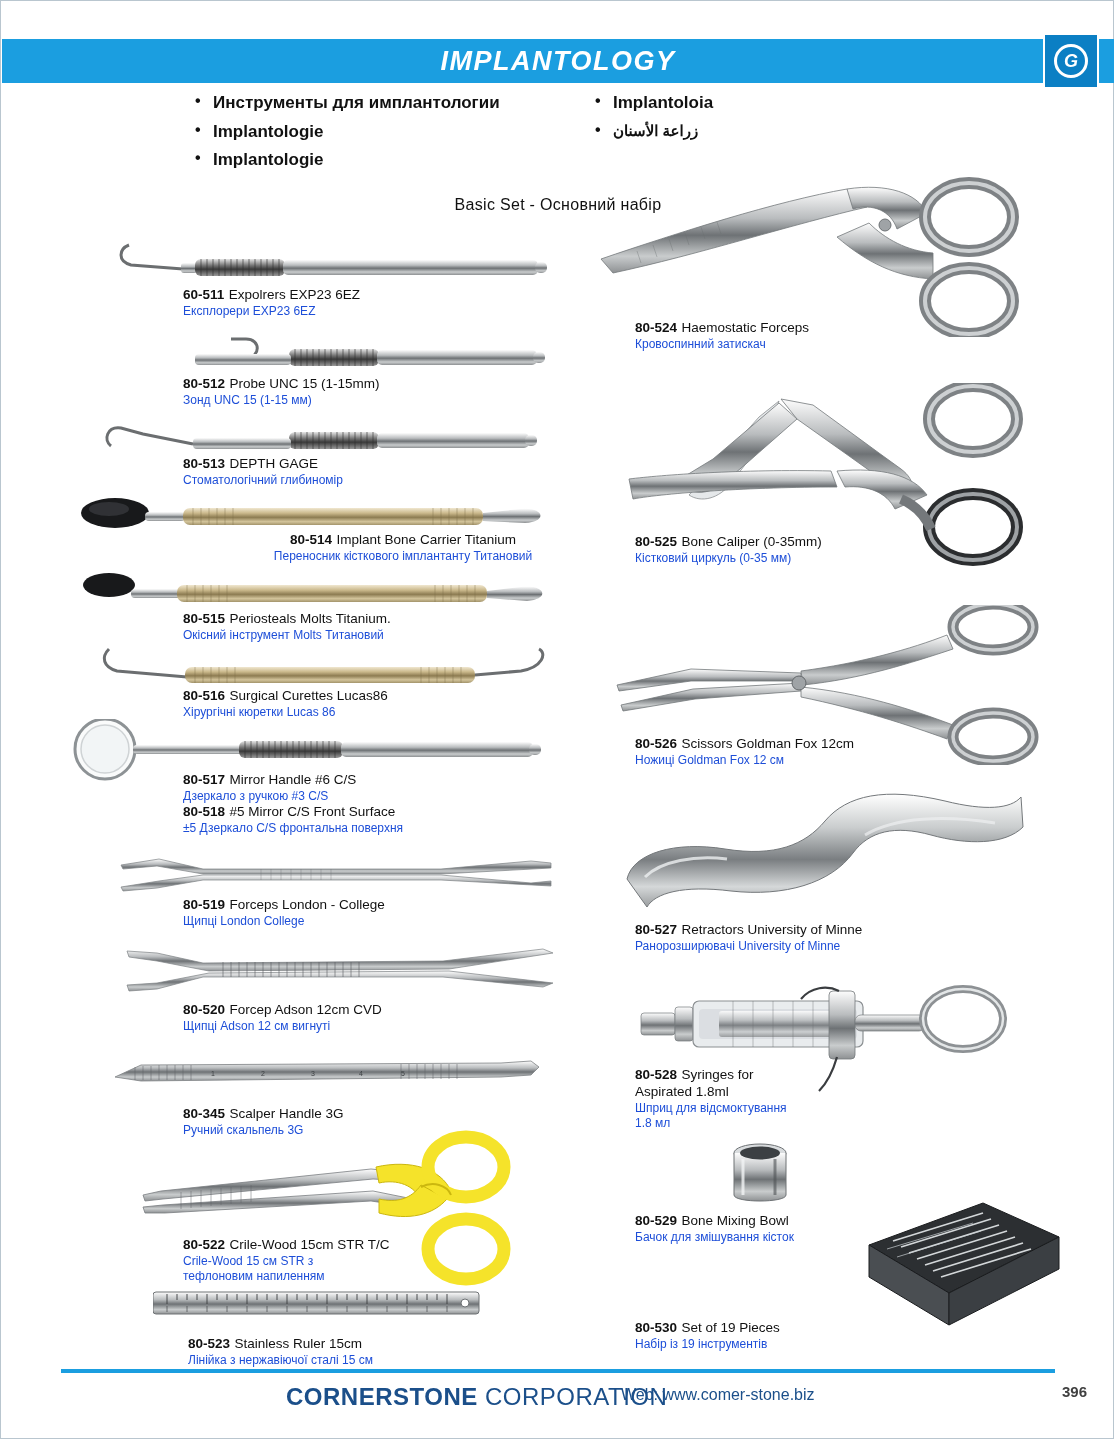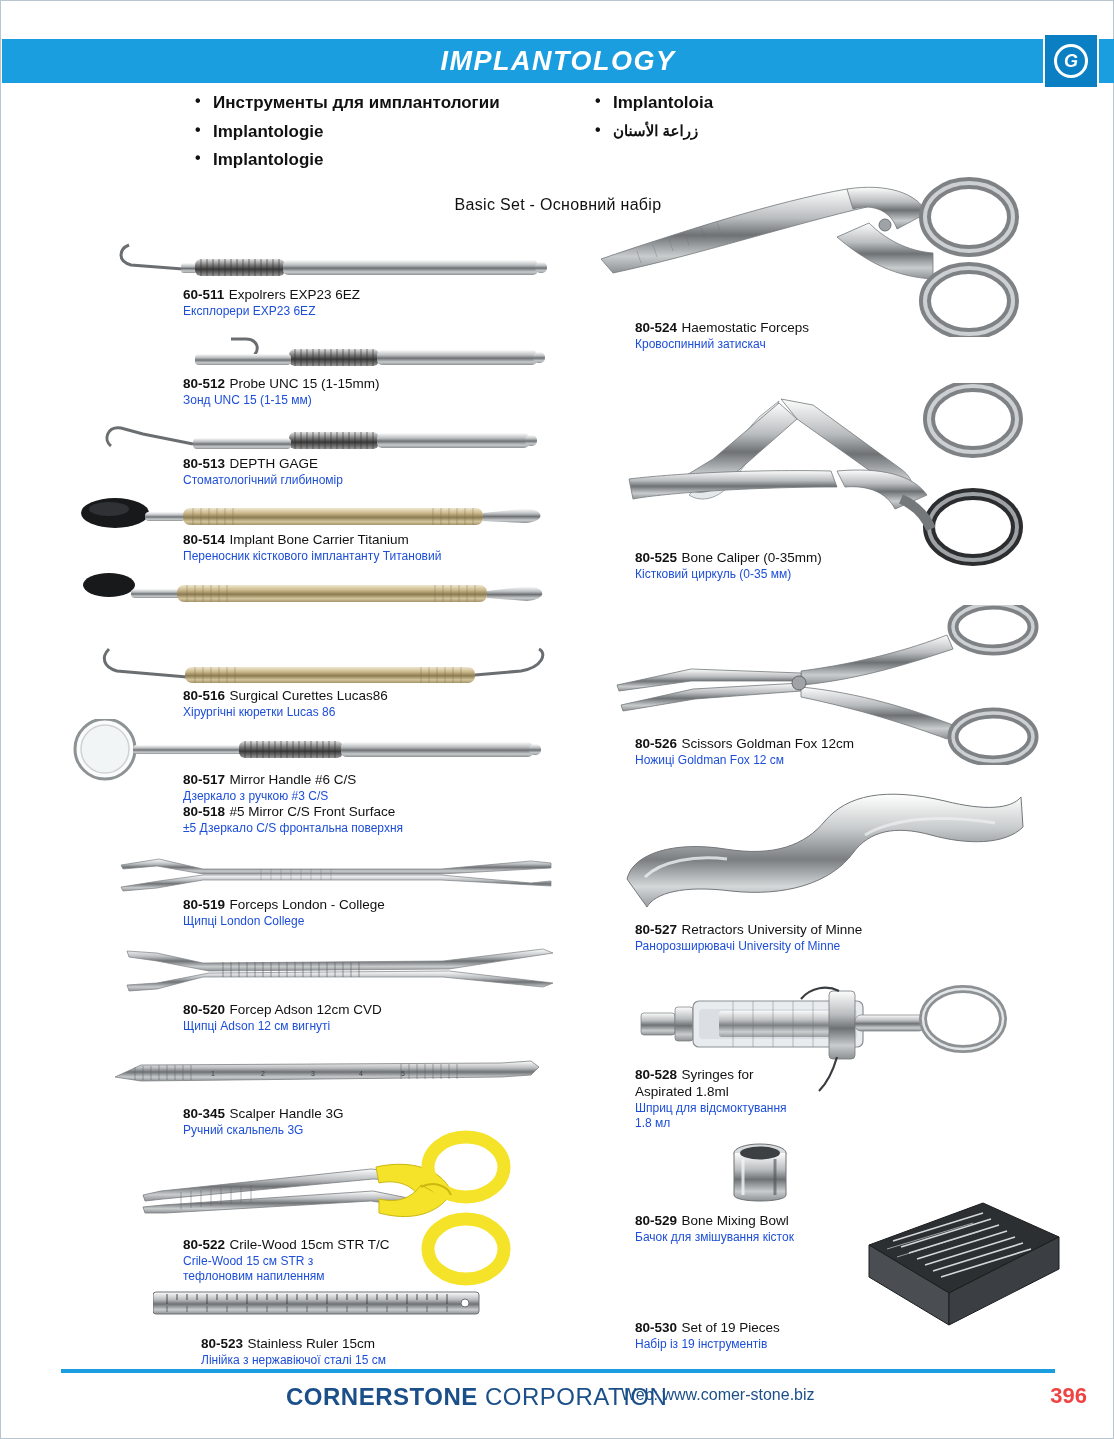--- a/index.html
+++ b/index.html
@@ -125,21 +125,21 @@
     font-size: 24px; font-weight: bold; color: #1b4f8a;
     letter-spacing: 0.5px;
   }
   .brand .small { font-weight: normal; }
   .web {
     position: absolute; left: 620px; top: 3px;
     font-size: 16px; color: #1b4f8a;
   }
   .pageno {
     position: absolute; right: 28px; top: 0;
-    font-size: 22px; font-weight: bold; color: #ef4444;
+    font-size: 15px; font-weight: bold; color: #404040;
   }
 
   
   .fig { position: absolute; }
   svg { display: block; }
 </style>
 </head>
 <body>
 
 <div class="page-frame">
@@ -298,21 +298,21 @@
         <line x1="360" y1="17" x2="360" y2="34"></line>
           <line x1="368" y1="17" x2="368" y2="34"></line>
         <line x1="376" y1="17" x2="376" y2="34"></line>
           <line x1="384" y1="17" x2="384" y2="34"></line>
         <line x1="392" y1="17" x2="392" y2="34"></line>
           <line x1="400" y1="17" x2="400" y2="34"></line>
       </g>
       <path d="M410 22 L 448 18 C 470 16, 476 30, 452 32 L 410 30 Z" fill="url(#steel1)"></path>
     </svg>
   </div>
-  <div class="caption" style="left:182px; top:528px; width:440px;">
+  <div class="caption" style="left:182px; top:528px; width:440px;text-align:center;">
     <span class="code">80-514</span>
     <span class="en">Implant Bone Carrier Titanium</span>
     <span class="uk">Переносник кісткового імплантанту Титановий</span>
   </div>
 
   <div class="fig" style="left:76px; top:566px;">
     <svg width="480" height="52" viewBox="0 0 480 52">
       <ellipse cx="32" cy="18" rx="26" ry="12" fill="#18191b"></ellipse>
       <rect x="54" y="22" width="50" height="9" rx="4" fill="url(#steel1)"></rect>
       <rect x="100" y="18" width="310" height="17" rx="7" fill="url(#gold1)"></rect>
@@ -325,20 +325,25 @@
           <line x1="150" y1="18" x2="150" y2="35"></line>
         <line x1="358" y1="18" x2="358" y2="35"></line>
           <line x1="366" y1="18" x2="366" y2="35"></line>
         <line x1="374" y1="18" x2="374" y2="35"></line>
           <line x1="382" y1="18" x2="382" y2="35"></line>
         <line x1="390" y1="18" x2="390" y2="35"></line>
           <line x1="398" y1="18" x2="398" y2="35"></line>
       </g>
       <path d="M410 24 L 444 20 C 468 17, 474 32, 450 34 L 410 31 Z" fill="url(#steel1)"></path>
     </svg>
+  </div>
+  <div class="caption" style="left:182px; top:607px; width:440px;">
+    <span class="code">80-515</span>
+    <span class="en">Periosteals Molts Titanium.</span>
+    <span class="uk">Окісний інструмент Molts Титановий</span>
   </div>
 
   <div class="fig" style="left:90px; top:644px;">
     <svg width="470" height="52" viewBox="0 0 470 52">
       <path d="M18 4 C 10 12, 12 22, 26 26 L 96 32" fill="none" stroke="#6b6e70" stroke-width="3"></path>
       <rect x="94" y="22" width="290" height="16" rx="7" fill="url(#gold1)"></rect>
       <g stroke="#7a6c45" stroke-width="0.7" opacity="0.6">
         <line x1="104" y1="22" x2="104" y2="38"></line>
           <line x1="112" y1="22" x2="112" y2="38"></line>
         <line x1="120" y1="22" x2="120" y2="38"></line>
@@ -567,21 +572,21 @@
           <line x1="194" y1="22" x2="194" y2="16"></line>
         <line x1="214" y1="22" x2="214" y2="16"></line>
           <line x1="234" y1="22" x2="234" y2="16"></line>
         <line x1="254" y1="22" x2="254" y2="16"></line>
           <line x1="274" y1="22" x2="274" y2="16"></line>
         <line x1="294" y1="22" x2="294" y2="16"></line>
       </g>
       <circle cx="312" cy="13" r="4" fill="#ffffff" stroke="#6e7275" stroke-width="1"></circle>
     </svg>
   </div>
-  <div class="caption" style="left:200px; top:1332px; width:440px;">
+  <div class="caption" style="left:187px; top:1332px; width:440px;">
     <span class="code">80-523</span>
     <span class="en">Stainless Ruler 15cm</span>
     <span class="uk">Лінійка з нержавіючої сталі 15 см</span>
   </div>
 
   <div class="fig" style="left:596px; top:166px;">
     <svg width="460" height="170" viewBox="0 0 460 170">
       <path d="M4 92 C 80 66, 180 34, 250 22 L 270 40 C 200 56, 100 88, 16 106 Z" fill="url(#steel1)" stroke="#74787b" stroke-width="0.8"></path>
       <path d="M250 22 C 290 16, 320 26, 330 46 L 300 62 C 294 44, 276 36, 256 42 Z" fill="url(#steel1)" stroke="#74787b" stroke-width="0.8"></path>
       <path d="M240 70 C 270 96, 300 110, 336 112 L 336 86 C 310 84, 288 72, 272 56 Z" fill="url(#steel1)" stroke="#74787b" stroke-width="0.8"></path>
@@ -613,21 +618,21 @@
       <path d="M196 36 L 146 80 L 120 102 C 104 114, 84 110, 76 98 L 112 76 L 178 20 Z" fill="url(#steel1)" stroke="#74787b" stroke-width="0.8"></path>
       <path d="M28 96 C 60 92, 140 86, 230 88 L 236 104 C 150 104, 64 110, 32 116 Z" fill="url(#steel1)" stroke="#74787b" stroke-width="0.8"></path>
       <path d="M236 88 C 280 84, 312 92, 326 112 L 294 126 C 286 110, 268 102, 244 104 Z" fill="url(#steel1)" stroke="#74787b" stroke-width="0.8"></path>
       <ellipse cx="372" cy="36" rx="44" ry="33" fill="none" stroke="#7e8285" stroke-width="12"></ellipse>
       <ellipse cx="372" cy="36" rx="44" ry="33" fill="none" stroke="#cdd0d2" stroke-width="4"></ellipse>
       <ellipse cx="372" cy="144" rx="44" ry="33" fill="none" stroke="#2b2d2f" stroke-width="12"></ellipse>
       <ellipse cx="372" cy="144" rx="44" ry="33" fill="none" stroke="#9ea2a5" stroke-width="4"></ellipse>
       <path d="M300 116 C 314 122, 324 132, 330 146" fill="none" stroke="#74787b" stroke-width="10"></path>
     </svg>
   </div>
-  <div class="caption" style="left:634px; top:530px; width:420px;margin-top:16px;">
+  <div class="caption" style="left:634px; top:530px; width:420px;">
     <span class="code">80-525</span>
     <span class="en">Bone Caliper (0-35mm)</span>
     <span class="uk">Кістковий циркуль (0-35 мм)</span>
   </div>
 
   <div class="fig" style="left:610px; top:604px;">
     <svg width="440" height="160" viewBox="0 0 440 160">
       <path d="M6 80 L 80 64 L 190 68 L 190 76 L 80 76 L 8 86 Z" fill="url(#steel1)" stroke="#74787b" stroke-width="0.8"></path>
       <path d="M10 100 L 82 84 L 190 78 L 190 86 L 84 94 L 12 106 Z" fill="url(#steel1)" stroke="#74787b" stroke-width="0.8"></path>
       <path d="M190 66 C 250 58, 300 44, 336 30 L 342 44 C 300 58, 250 74, 192 80 Z" fill="url(#steel1)" stroke="#74787b" stroke-width="0.8"></path>

